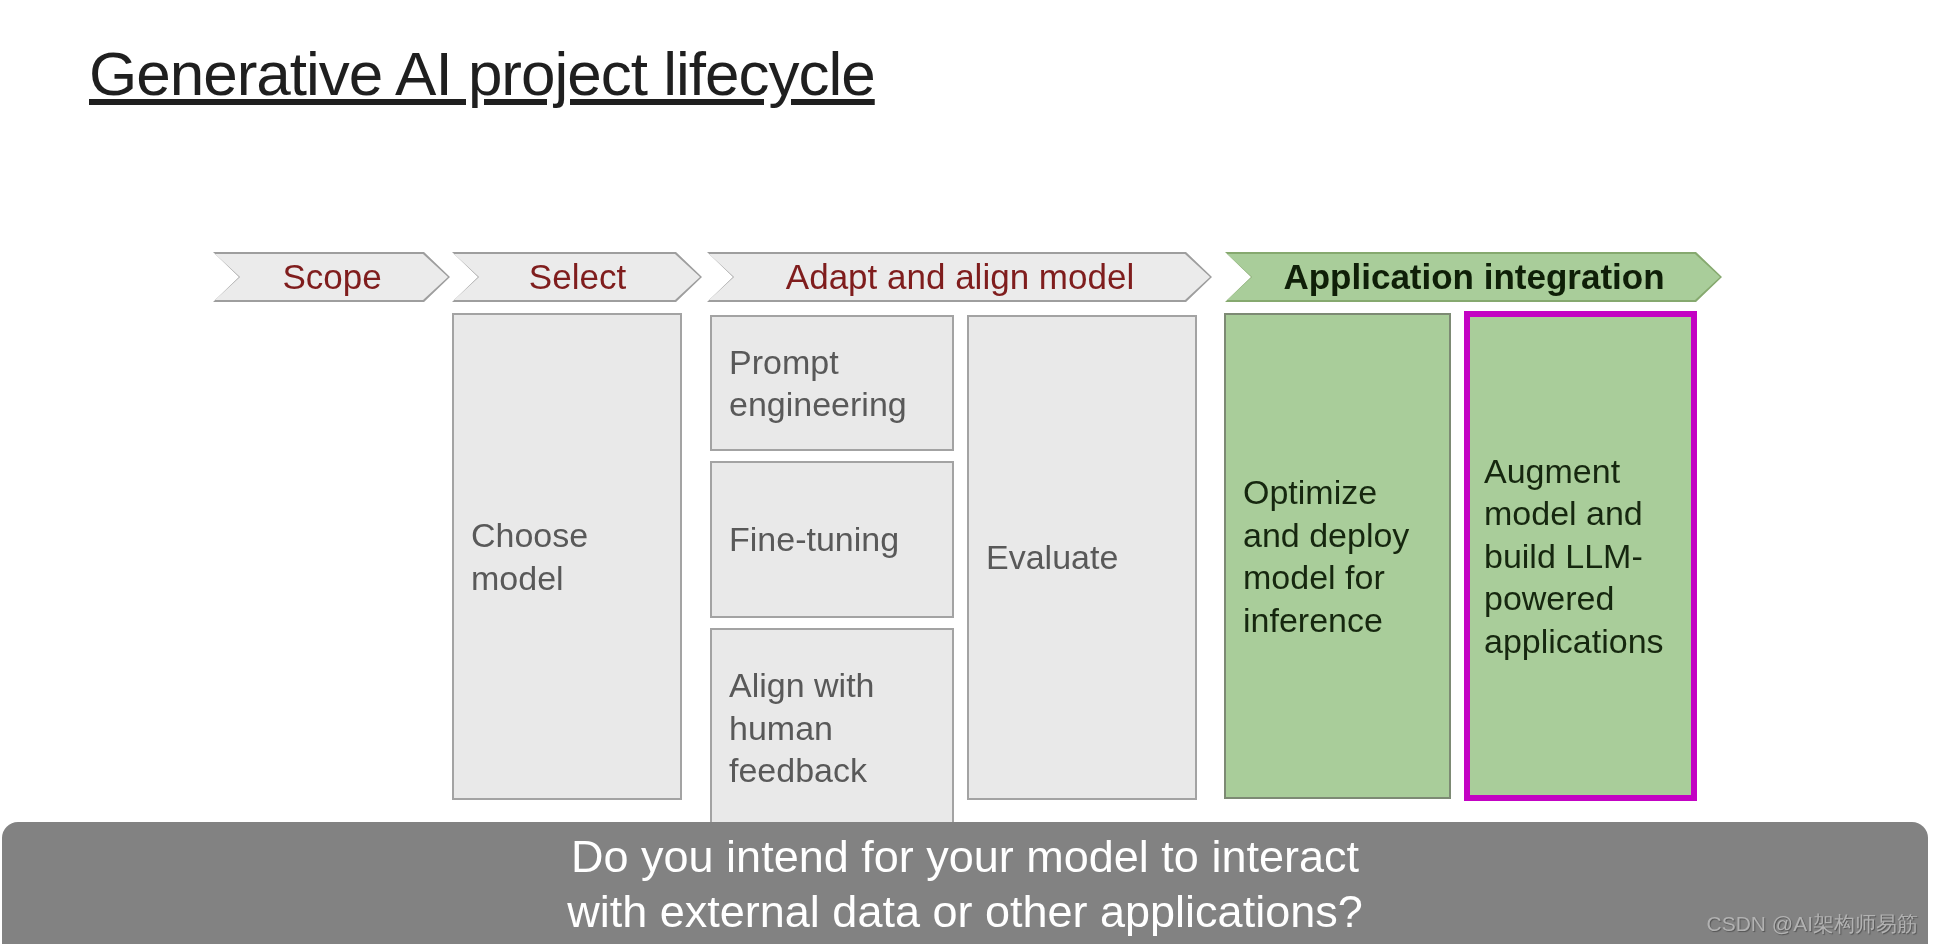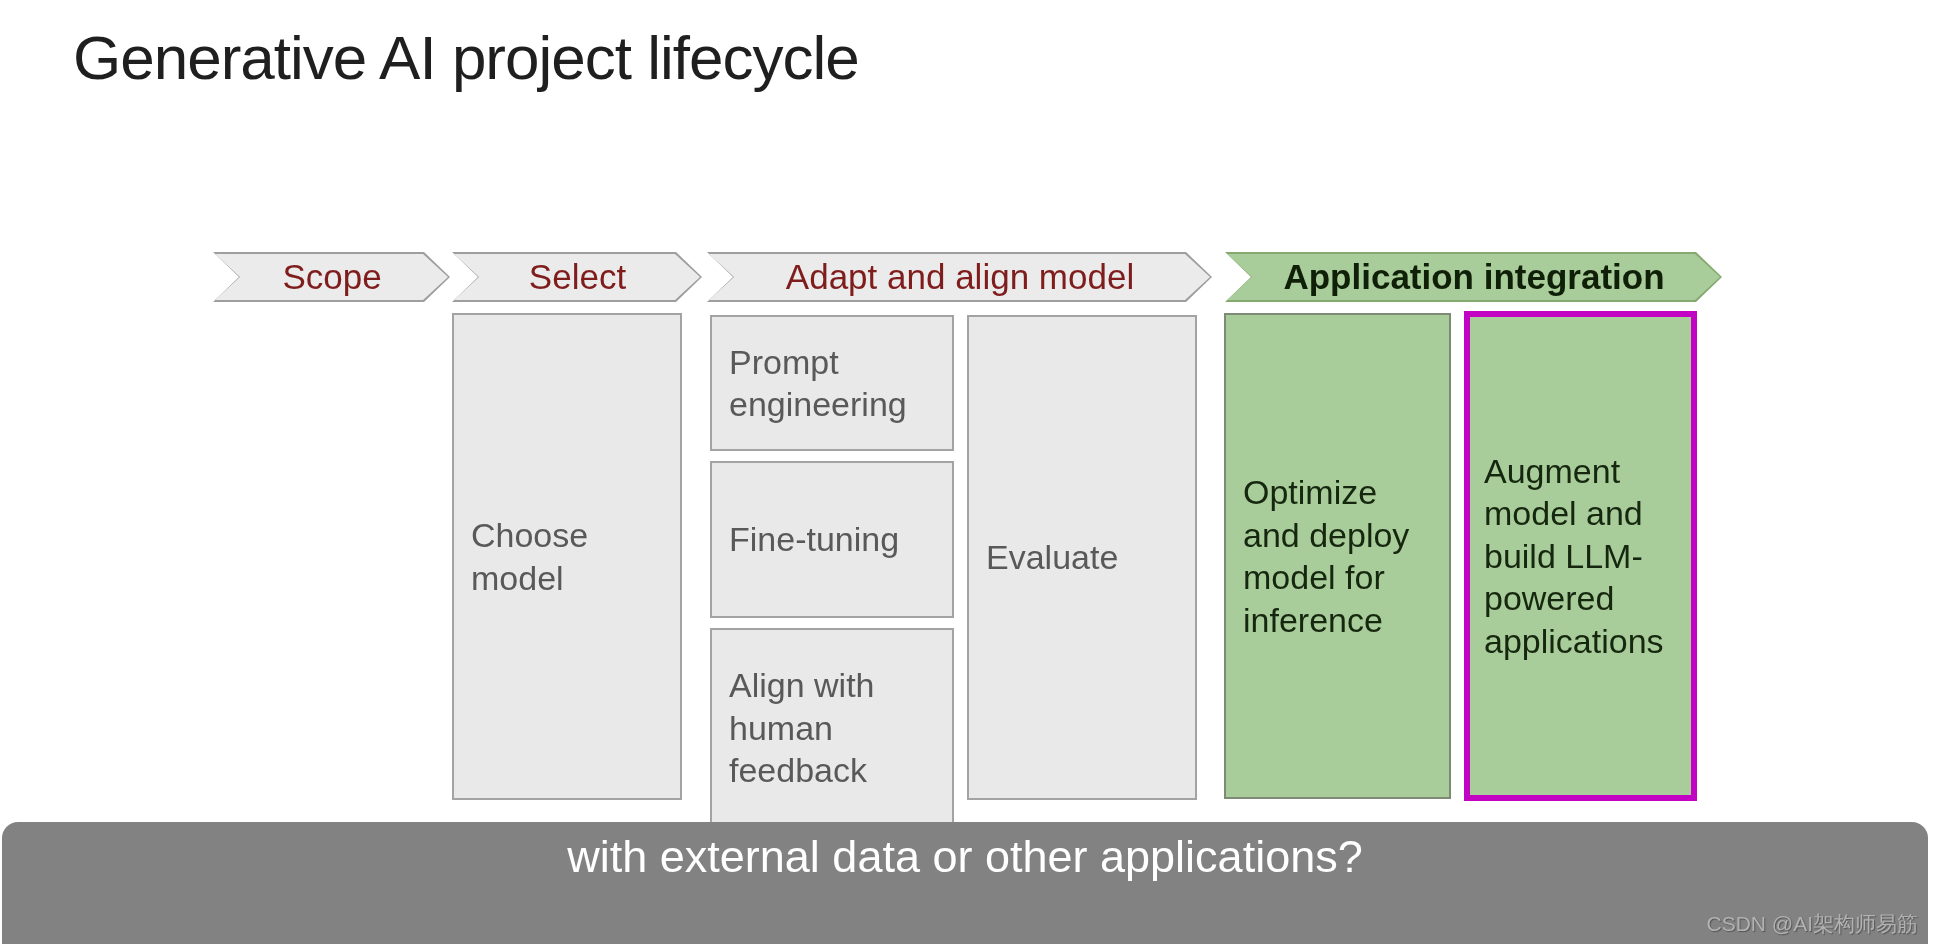--- a/index.html
+++ b/index.html
@@ -17,22 +17,22 @@
     --caption-text:#ffffff;
     --watermark-text:#b2b2b2;
     --title-text:#1f1f1f;
   }
   html,body{margin:0;padding:0;}
   body{font-family:"Liberation Sans", sans-serif; background:#ffffff;}
   .slide{
     position:relative; width:1936px; height:944px; background:#ffffff; overflow:hidden;
   }
   .title{
-    position:absolute; left:73px; top:22px; margin:0;
-    font-size:62px; font-weight:400; letter-spacing:-1px; color:var(--title-text);
+    position:absolute; left:73px; top:22px; margin:16px;
+    font-size:62px; font-weight:400; letter-spacing:-1px; color:var(--title-text);text-decoration:underline;
   }
   
   .chevron{
     position:absolute; top:252px; height:50px;
     background:var(--stage-gray-border);
     clip-path:polygon(0 0, calc(100% - 26px) 0, 100% 50%, calc(100% - 26px) 100%, 0 100%, 26px 50%);
   }
   .chevron .chev-fill{
     position:absolute; inset:2px;
     background:var(--stage-gray-fill);
@@ -135,17 +135,18 @@
     <span>Evaluate</span>
   </div>
   <div class="box green box-optimize">
     <span>Optimize and deploy model for inference</span>
   </div>
   <div class="box green highlight box-augment">
     <span>Augment model and build LLM-powered applications</span>
   </div>
 
   <div class="caption-bar">
+    <div class="caption-line">Do you intend for your model to interact</div>
     <div class="caption-line">with external data or other applications?</div>
     <div class="watermark">CSDN @AI架构师易筋</div>
   </div>
 
 </div>
 
 </body></html>

